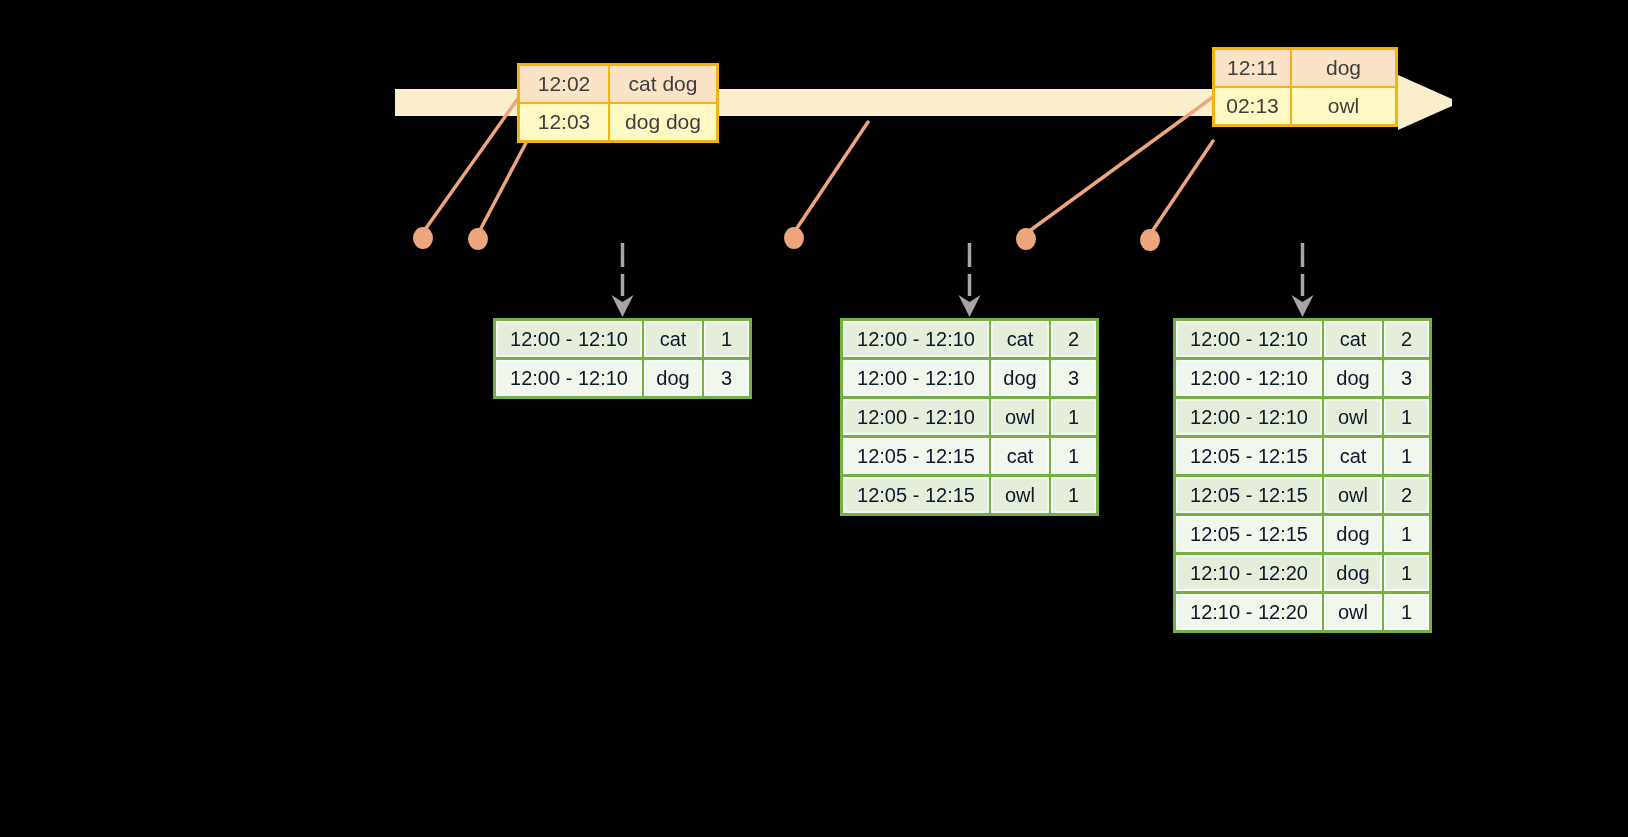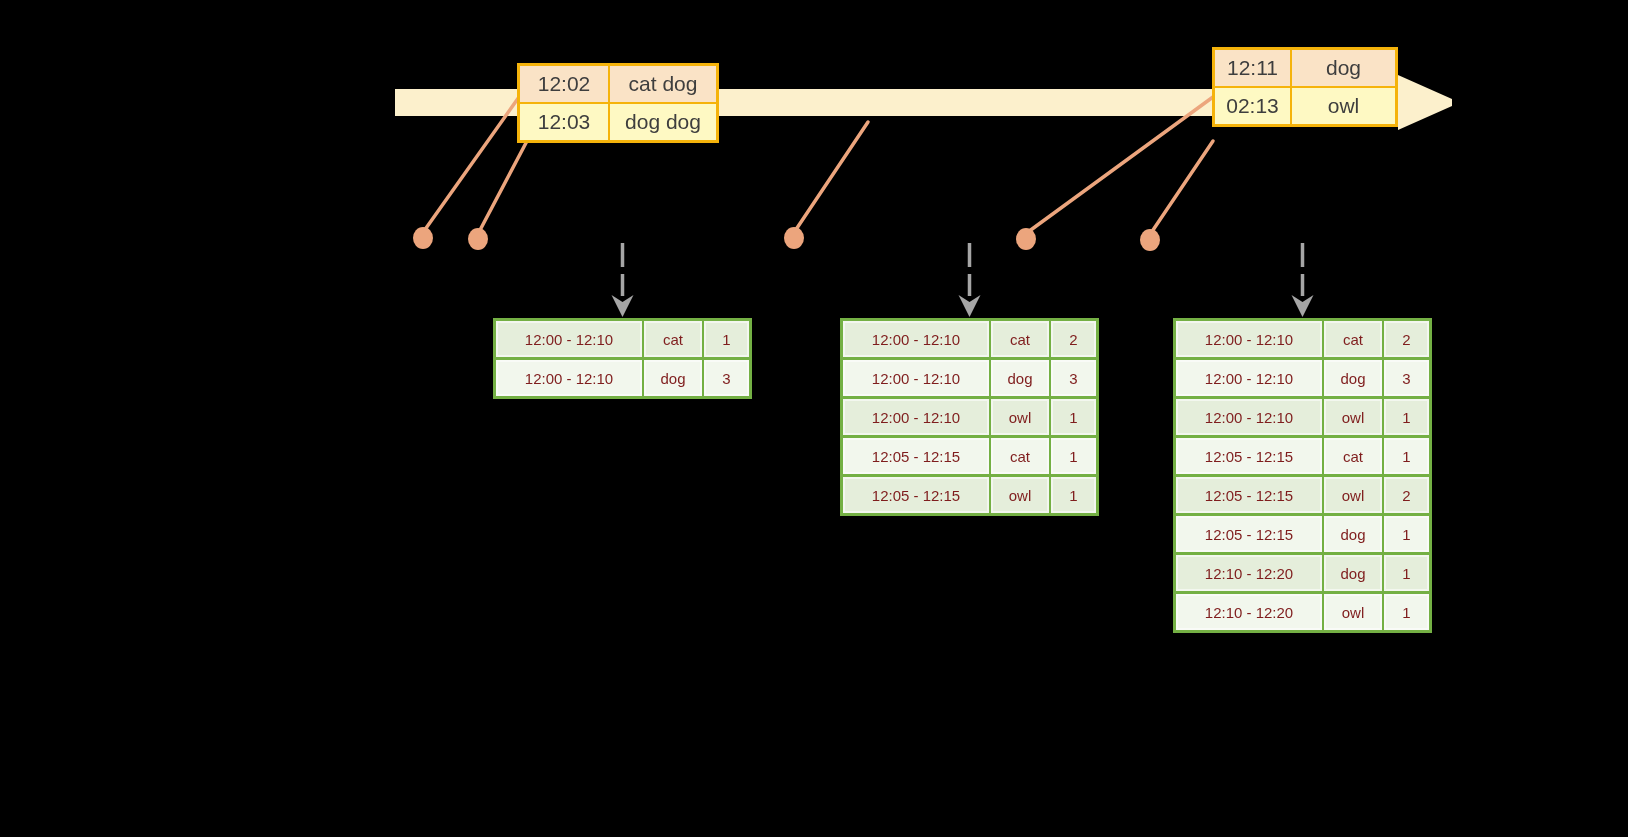--- a/index.html
+++ b/index.html
@@ -33,21 +33,21 @@
     position:absolute;
     display:grid;
     grid-template-columns:146px 58px 45px;
     gap:3px 2px;
     background:#74B044;
     border:3px solid #74B044;
     grid-auto-rows:36px;
   }
   .g-cell{
     display:flex;align-items:center;justify-content:center;
-    font-size:15px;color:#7f1d1d;
+    font-size:20px;color:#0f172a;
     box-shadow:inset 0 0 0 2px rgba(255,255,255,.55);
   }
   .row-a{background:#E5EEDB;}
   .row-b{background:#F2F7ED;}
 </style>
 </head>
 <body>
 
 <div class="canvas">
 

